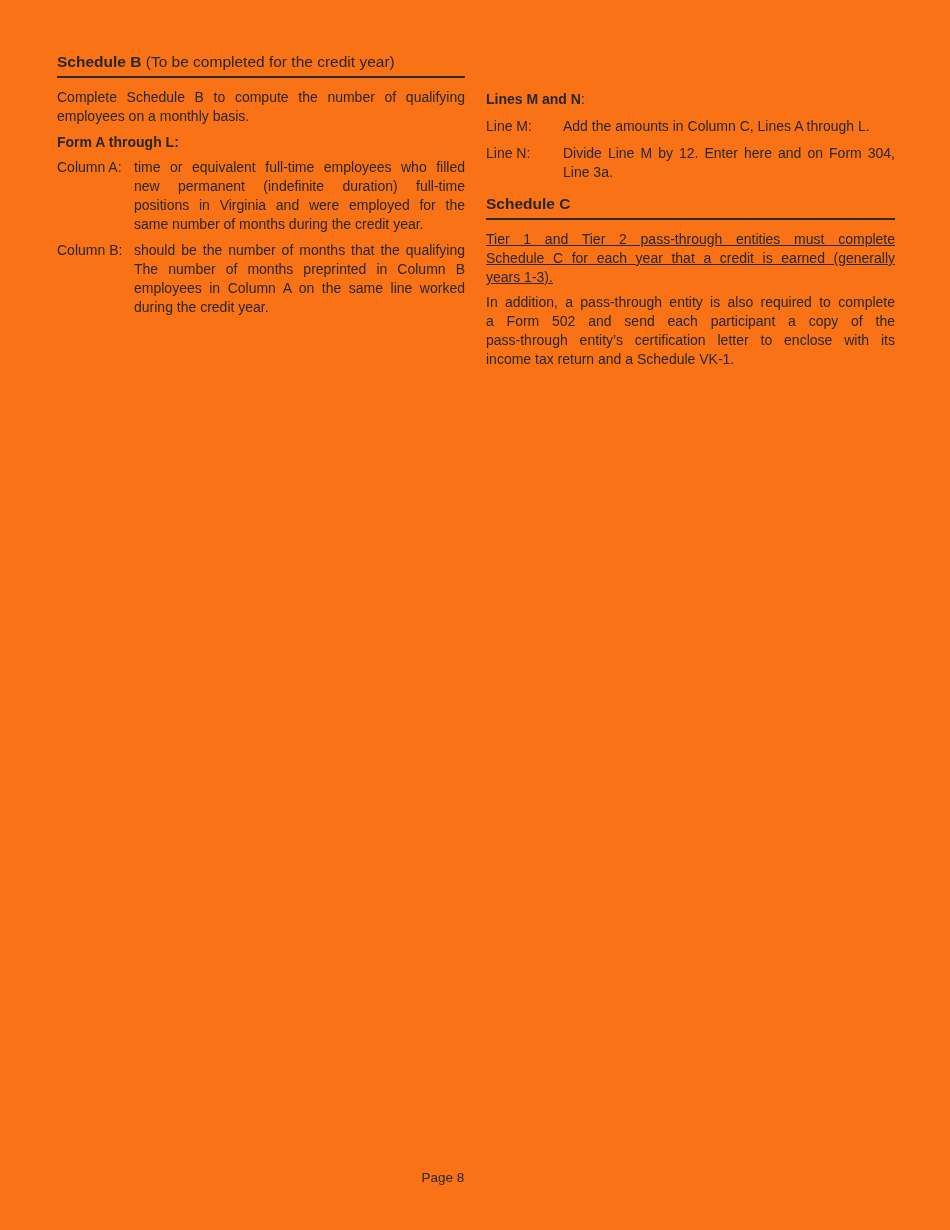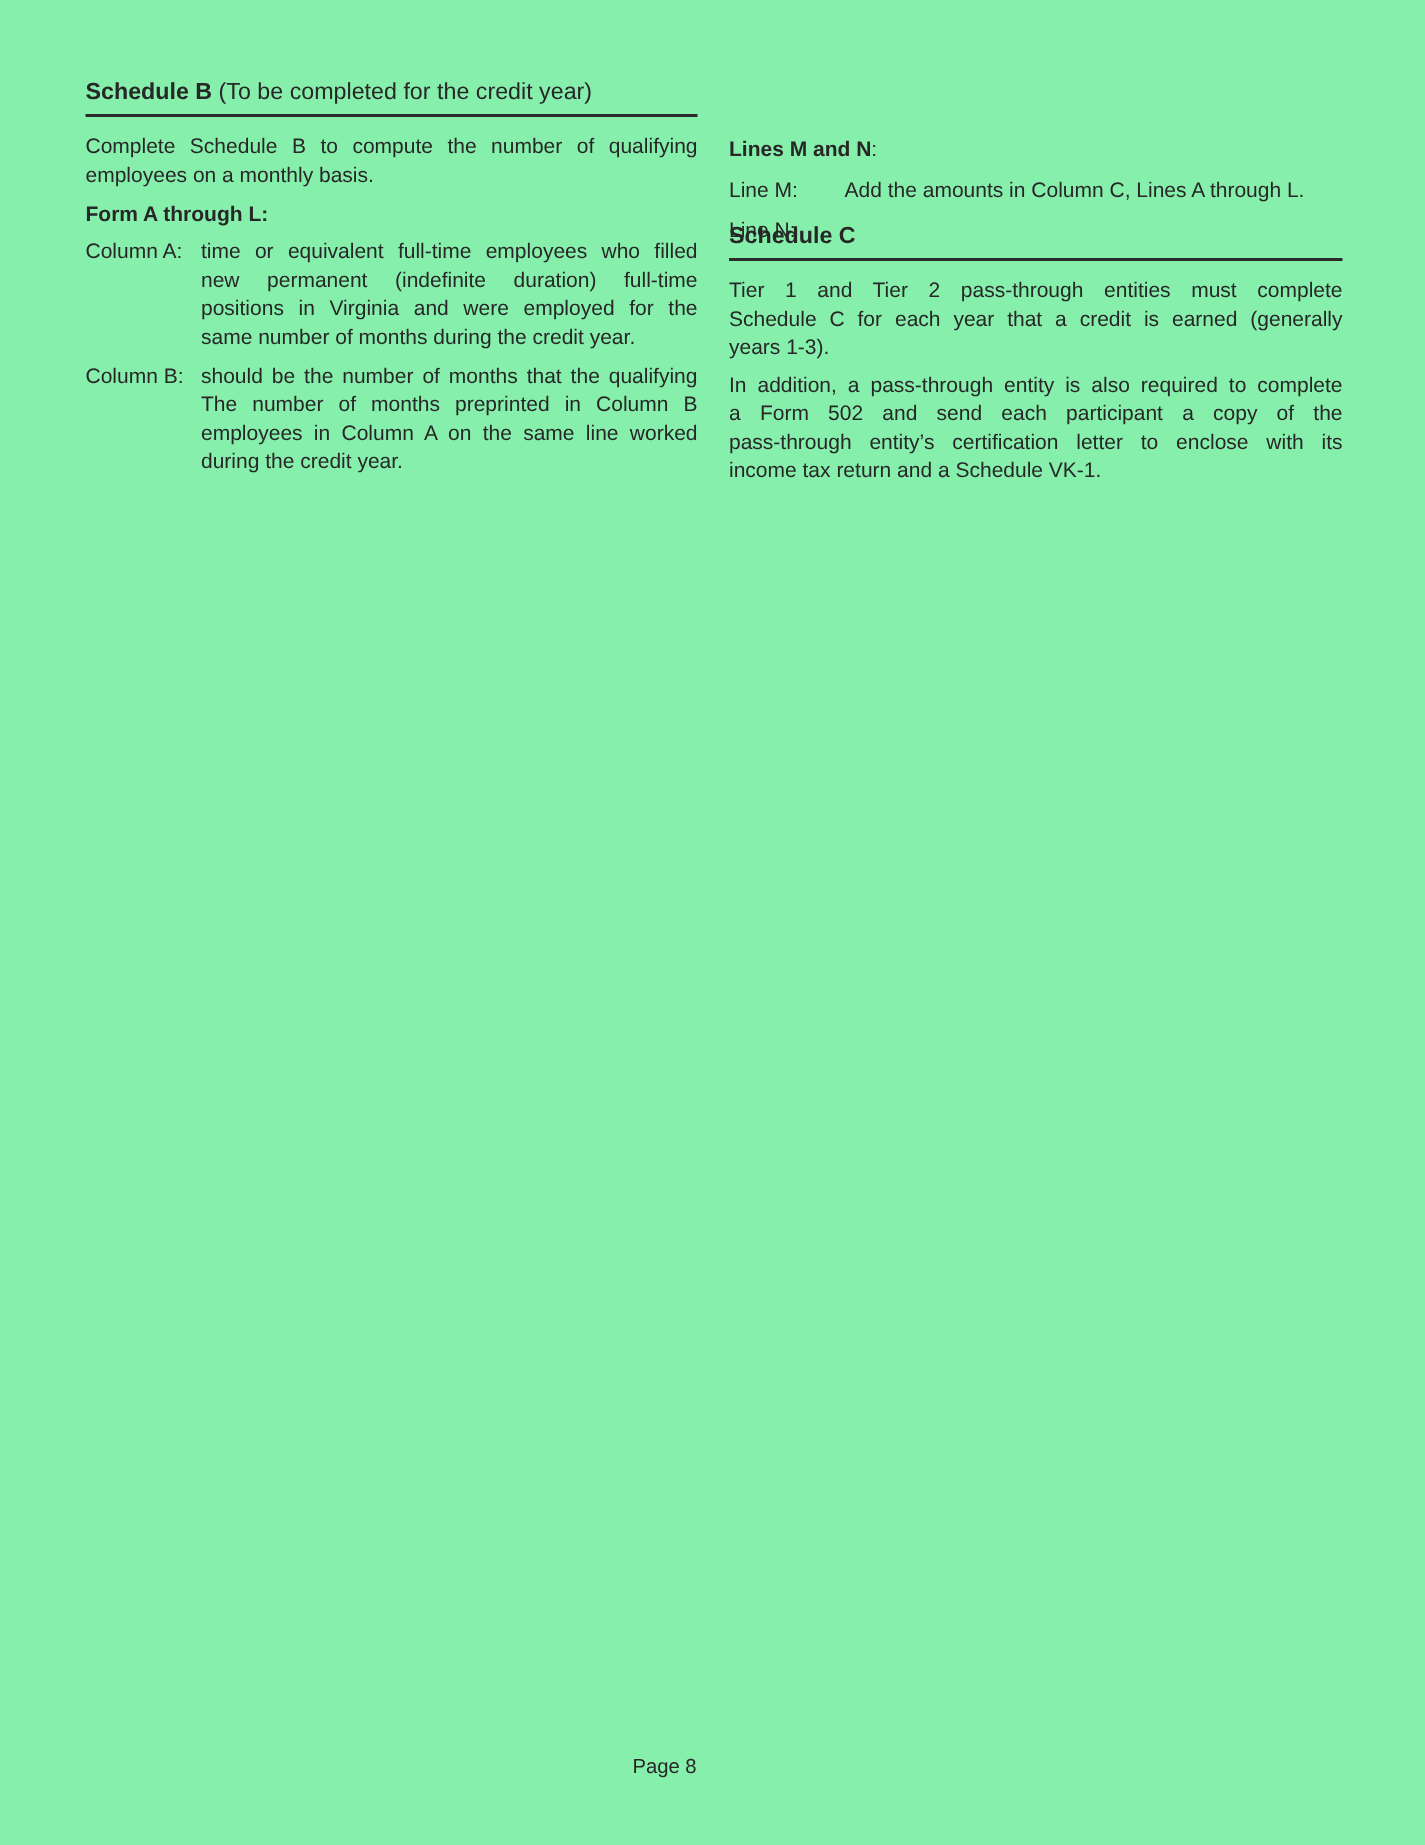--- a/index.html
+++ b/index.html
@@ -11,21 +11,21 @@
     height: 1230px;
     position: relative;
     background: #ffffff;
     font-family: "Liberation Sans", sans-serif;
     color: #272727;
     overflow: hidden;
   }
   .page {
     position: absolute;
     inset: 0;
-    background: #86efac;
+    background: #f97316;
   }
   .col {
     position: absolute;
     top: 52px;
   }
   .col-left  { left: 57px;  width: 408px; }
   .col-right { left: 486px; width: 409px; }
 
   .section-heading {
     font-size: 15.5px;
@@ -131,25 +131,29 @@
 
     <div class="hang-item body-text" style="margin-bottom:8px;">
       <span class="hang-label">Line M:</span>
       <div>
           <div class="jline last">Add the amounts in Column C, Lines A through L.</div>
         </div>
     </div>
 
     <div class="hang-item body-text">
       <span class="hang-label">Line N:</span>
+      <div>
+          <div class="jline">Divide Line M by 12. Enter here and on Form 304,</div>
+          <div class="jline last">Line 3a.</div>
+        </div>
     </div>
 
     <h2 class="section-heading schedule-c-heading"><span class="bold">Schedule C</span></h2>
 
-    <div class="para body-text" style="margin-bottom:6px;">
+    <div class="para body-text" style="margin-bottom:6px;text-decoration:underline;">
         <div class="jline">Tier 1 and Tier 2 pass-through entities must complete</div>
         <div class="jline">Schedule C for each year that a credit is earned (generally</div>
         <div class="jline last">years 1-3).</div>
       </div>
 
     <div class="para body-text">
         <div class="jline">In addition, a pass-through entity is also required to complete</div>
         <div class="jline">a Form 502 and send each participant a copy of the</div>
         <div class="jline">pass-through entity’s certification letter to enclose with its</div>
         <div class="jline last">income tax return and a Schedule VK-1.</div>

